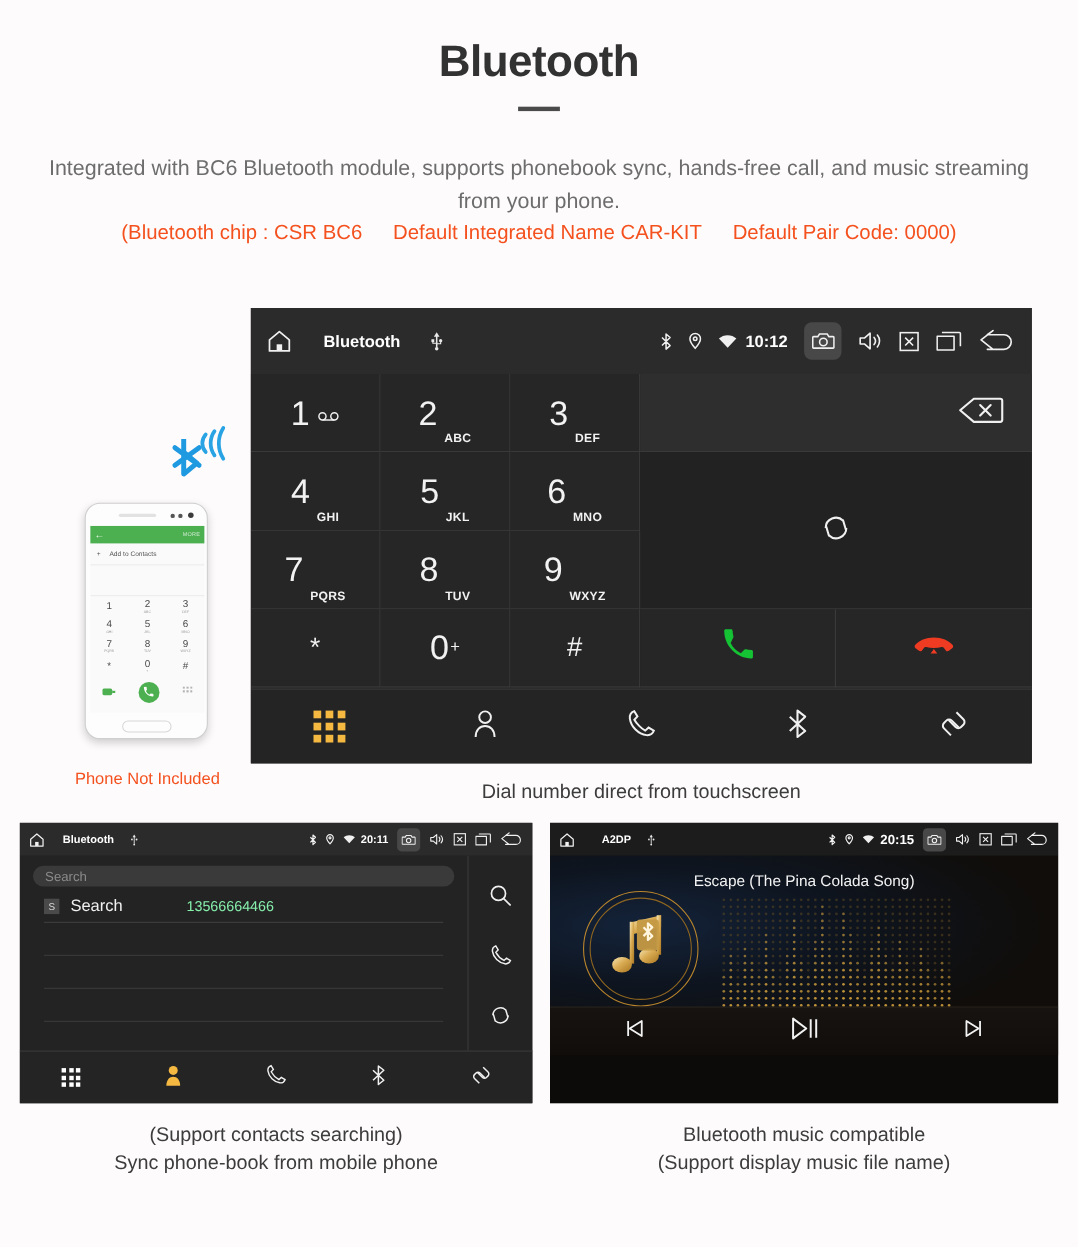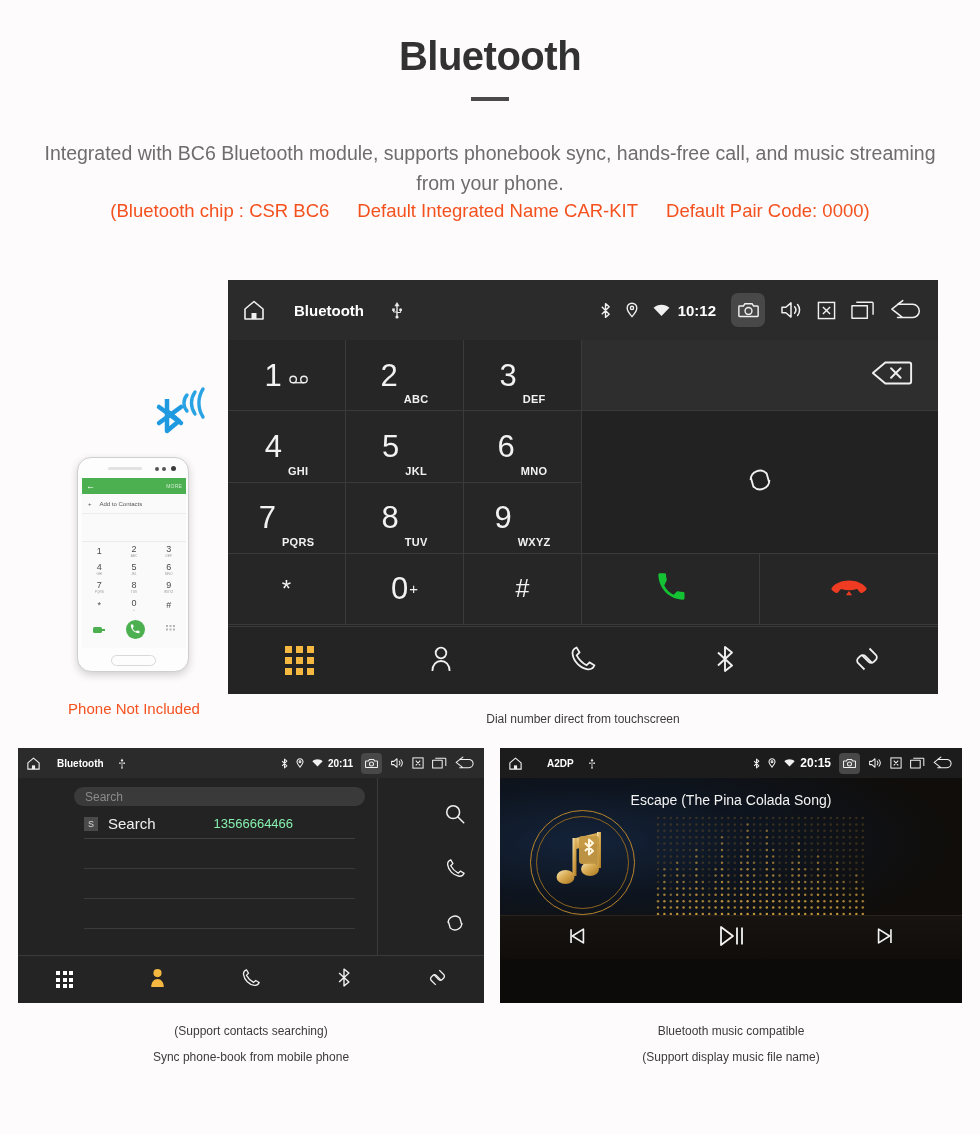--- a/index.html
+++ b/index.html
@@ -105,33 +105,33 @@
   .ph-key s { font-size: 3.2px; text-decoration: none; color: #9a9a9a; line-height: 4px; }
   .ph-actions { display: flex; align-items: center; justify-content: space-around; height: 30px; }
   .ph-call { width: 19px; height: 19px; border-radius: 50%; background: #4caf50; display: flex; align-items: center; justify-content: center; }
   .phone-home { position: absolute; left: 33px; bottom: 5px; width: 45px; height: 11px; border: 1.2px solid #d8d8d8; border-radius: 6px; }
   .phone-caption {
     position: absolute; left: 0px; top: 315px; width: 218px; text-align: center;
     color: #f4511e; font-size: 15px;
   }
 
   .caption {
-    position: absolute; color: #3c3c3c; font-size: 12px; text-align: center; line-height: 26px;
+    position: absolute; color: #3c3c3c; font-size: 18px; text-align: center; line-height: 26px;
   }
   #cap-dial { left: 228px; top: 706px; width: 710px; }
   #cap-book { left: 18px; top: 1018px; width: 466px; }
   #cap-music { left: 500px; top: 1018px; width: 462px; }
 
   
   #phonebook { left: 18px; top: 748px; width: 466px; height: 255px; }
   #phonebook .statusbar { height: 30px; padding: 0 8px; }
   #phonebook .sb-title { font-size: 10px; margin-left: 16px; }
   #phonebook .sb-right > * { margin-left: 8px; }
   .pb-body { position: relative; height: 225px; background: #232323; }
-  .pb-left { position: absolute; left: 0; top: 0; width: 360px; height: 177px; border-right: 1px solid #3a3a3a; padding-left: 44px; }
+  .pb-left { position: absolute; left: 0; top: 0; width: 408px; height: 177px; border-right: 1px solid #3a3a3a; }
   .pb-search {
     margin: 9px 12px 0 12px; height: 19px; border-radius: 10px; background: #3a3a3a;
     color: #8b8b8b; font-size: 12px; display: flex; align-items: center; padding-left: 11px;
   }
   .pb-row { display: flex; align-items: center; height: 30px; margin: 3px 22px 0 22px; border-bottom: 1px solid #3f3f3f; }
   .pb-badge { width: 14px; height: 14px; background: #4a4a4a; color: #dcdcdc; font-size: 9px; display: flex; align-items: center; justify-content: center; }
   .pb-name { color: #f0f0f0; font-size: 15px; margin-left: 10px; }
   .pb-num { color: #86efac; font-size: 13px; margin-left: 58px; }
   .pb-blank { height: 30px; margin: 0 22px; border-bottom: 1px solid #3a3a3a; }
   .pb-right { position: absolute; right: 0; top: 0; width: 58px; height: 177px; display: flex; flex-direction: column; align-items: center; justify-content: space-around; padding: 8px 0 4px; }

